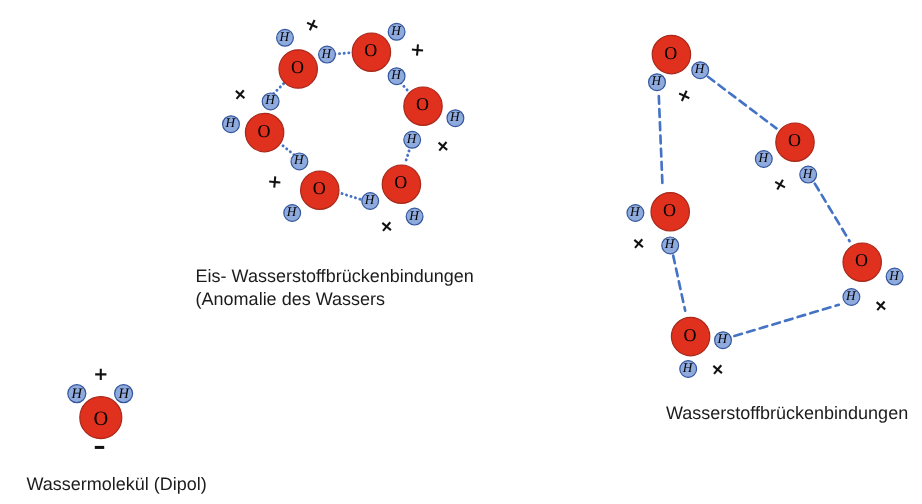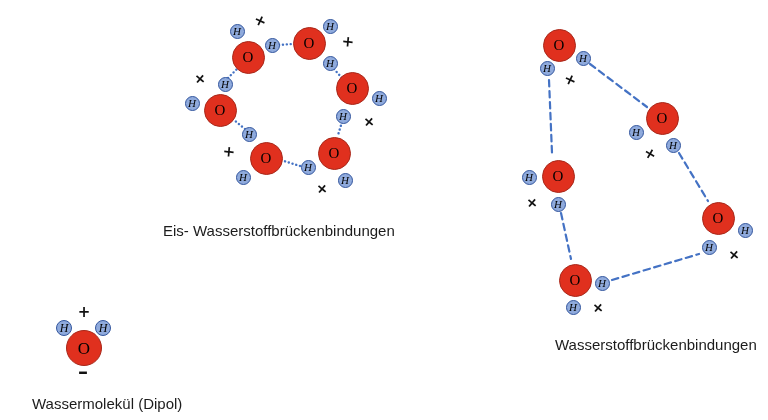--- a/index.html
+++ b/index.html
@@ -77,22 +77,23 @@
       <span class="charge" style="left: 734px; top: 255px; transform: translate(-50%, -50%) rotate(40deg);">+</span>
       <div class="atom" style="left: 66px; top: 330px; width: 36px; height: 36px; background: rgb(224, 48, 30); border: 1.6px solid rgb(168, 40, 26); font-size: 17px;">O</div>
       <div class="atom" style="left: 56px; top: 320px; width: 16px; height: 16px; background: rgb(143, 170, 220); border: 1.6px solid rgb(51, 86, 158); font-size: 12px; font-style: italic;">H</div>
       <div class="atom" style="left: 95px; top: 320px; width: 16px; height: 16px; background: rgb(143, 170, 220); border: 1.6px solid rgb(51, 86, 158); font-size: 12px; font-style: italic;">H</div>
       <span class="charge" style="left: 84px; top: 312px; transform: translate(-50%, -50%) rotate(0deg);">+</span>
       <span class="charge" style="left: 83px; top: 371px; font-size: 20px; transform: translate(-50%, -50%) rotate(0deg);">–</span>
     </div>
 
   <div class="diagram-label" style="left:163px;top:221px;">
     <div>Eis- Wasserstoffbrückenbindungen</div>
+    <div>(Anomalie des Wassers</div>
   </div>
 
   <div class="diagram-label" style="left:555px;top:335px;">
     <div>Wasserstoffbrückenbindungen</div>
   </div>
 
-  <div class="diagram-label" style="left:32px;top:394px;">
+  <div class="diagram-label" style="left:22px;top:394px;">
     <div>Wassermolekül (Dipol)</div>
   </div>
 </div>
 
 </body></html>

